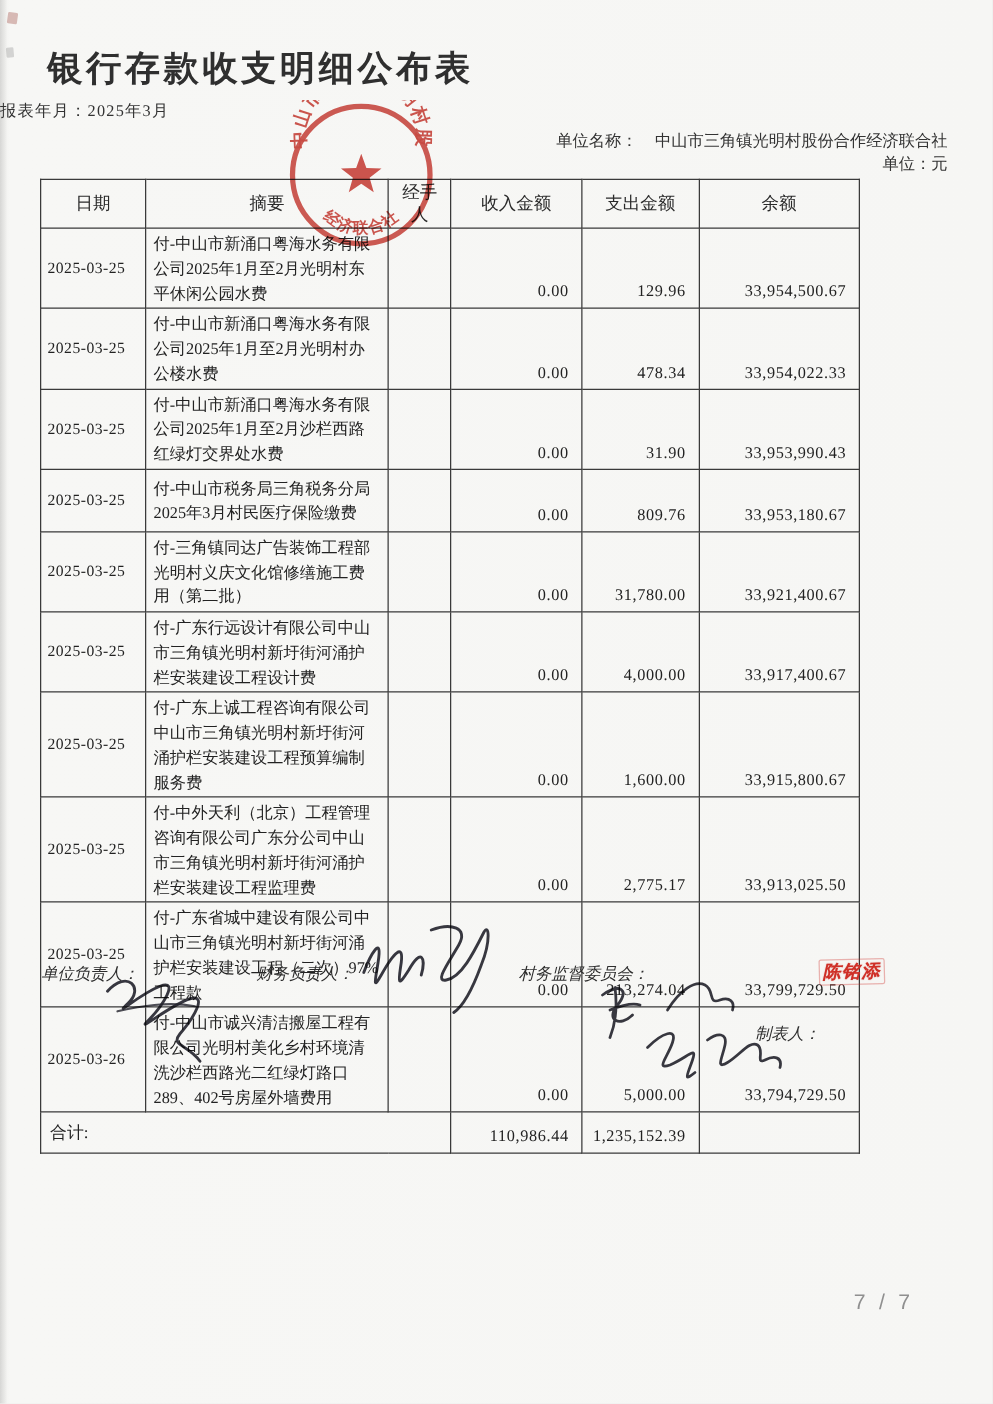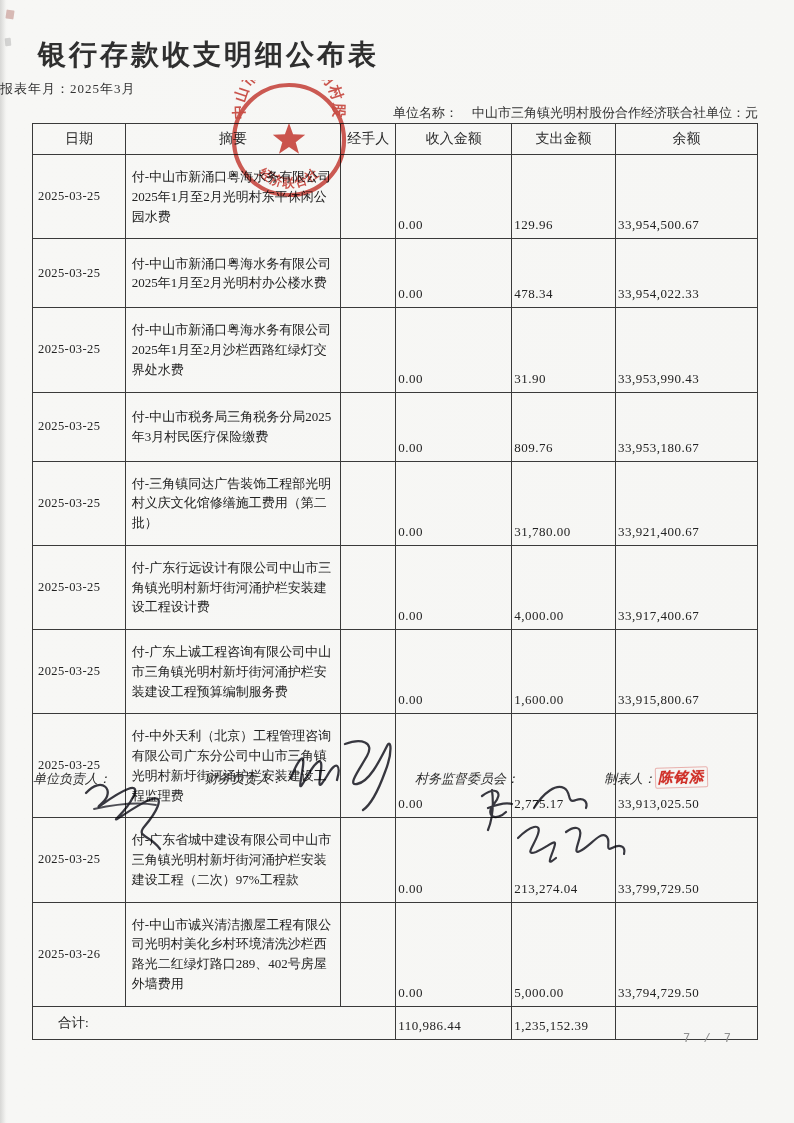--- a/index.html
+++ b/index.html
@@ -22,66 +22,66 @@
     position:absolute;top:36px;left:0;width:100%;margin:0;
     text-align:left;font-size:28px;font-weight:700;letter-spacing:3px;color:#2f2f2f;padding-left:38px;
   }
   .subtitle{
     position:absolute;top:80px;left:0;width:100%;
     font-size:13px;color:#333;letter-spacing:1px;
   }
   .meta-row{
     position:absolute;top:104px;left:33px;right:36px;
     display:flex;justify-content:flex-end;align-items:flex-end;
-    font-size:13px;color:#333;
+    font-size:13px;color:#333;flex-direction:column;
   }
   .meta-left .gap{display:inline-block;width:14px;}
   .ledger{
-    position:absolute;left:32px;top:123px;width:726px;
+    position:absolute;left:32px;top:143px;width:656px;
     border-collapse:collapse;table-layout:fixed;
     font-size:13px;color:#222;
   }
   .ledger th,.ledger td{
     border:1.5px solid #3a3a3a;
     padding:1px 5px;
     overflow:hidden;
   }
   .ledger th{font-weight:400;font-size:14px;text-align:center;height:28px;color:#2a2a2a;}
   .col-date{width:12.8%;} .col-desc{width:29.7%;} .col-hand{width:7.6%;}
   .col-in{width:16.0%;} .col-out{width:14.3%;} .col-bal{width:19.6%;}
   td.date{ text-align:left;vertical-align:middle;font-size:12.5px;letter-spacing:0.4px;white-space:nowrap;}
-  td.desc{ text-align:left;vertical-align:middle;line-height:1.52;padding:12px 6px;}
-  td.num{ text-align:left;vertical-align:bottom;padding:0 10px 5px 2px;letter-spacing:0.5px;white-space:nowrap;}
+  td.desc{ text-align:left;vertical-align:middle;line-height:1.52;padding:2px 6px;}
+  td.num{ text-align:right;vertical-align:bottom;padding:0 10px 5px 2px;letter-spacing:0.5px;white-space:nowrap;}
   tr.h3 td{height:57px;} tr.h2 td{height:44px;}
   tr.total-row td{height:27px;}
-  td.total-label{text-align:left;vertical-align:middle;font-size:13.5px;padding-left:25px;}
+  td.total-label{text-align:left;vertical-align:middle;font-size:13.5px;padding-left:7px;}
 
   
   .seal{position:absolute;left:229px;top:80px;width:120px;height:120px;
     mix-blend-mode:multiply;opacity:0.88;}
   
   .sig{position:absolute;mix-blend-mode:multiply;}
 
   .footer-labels{position:absolute;left:33px;top:770px;width:730px;height:20px;font-size:13px;color:#2d2d2d;font-style:italic;}
   .footer-labels span{position:absolute;white-space:nowrap;}
   .lab-unit{left:0;}
   .lab-fin{left:172px;}
   .lab-vil{left:368px;margin-left:14px;}
-  .lab-prep{left:571px;}
+  .lab-prep{left:571px;margin-top:48px;}
   .stamp-name{
     left:622px;top:-3px;
     color:#cf2f27;font-size:14.5px;font-weight:700;letter-spacing:1px;
     transform:rotate(-1.5deg);
     text-shadow:0 0 1px rgba(207,47,39,0.55);
     border:1px solid rgba(207,47,39,0.35);padding:0 2px;border-radius:2px;
   }
   .page-number{
     position:absolute;left:683px;top:1032px;
-    font-size:12px;color:#8f8f8f;letter-spacing:3px;
-    font-family:Liberation Mono, monospace;
+    font-size:17px;color:#8f8f8f;letter-spacing:3px;
+    font-family:Liberation Sans, sans-serif;
   }
 </style>
 </head>
 <body>
 
 <div class="page">
   <div class="edge-shade"></div>
   <div class="mark1"></div>
   <div class="mark2"></div>
 

